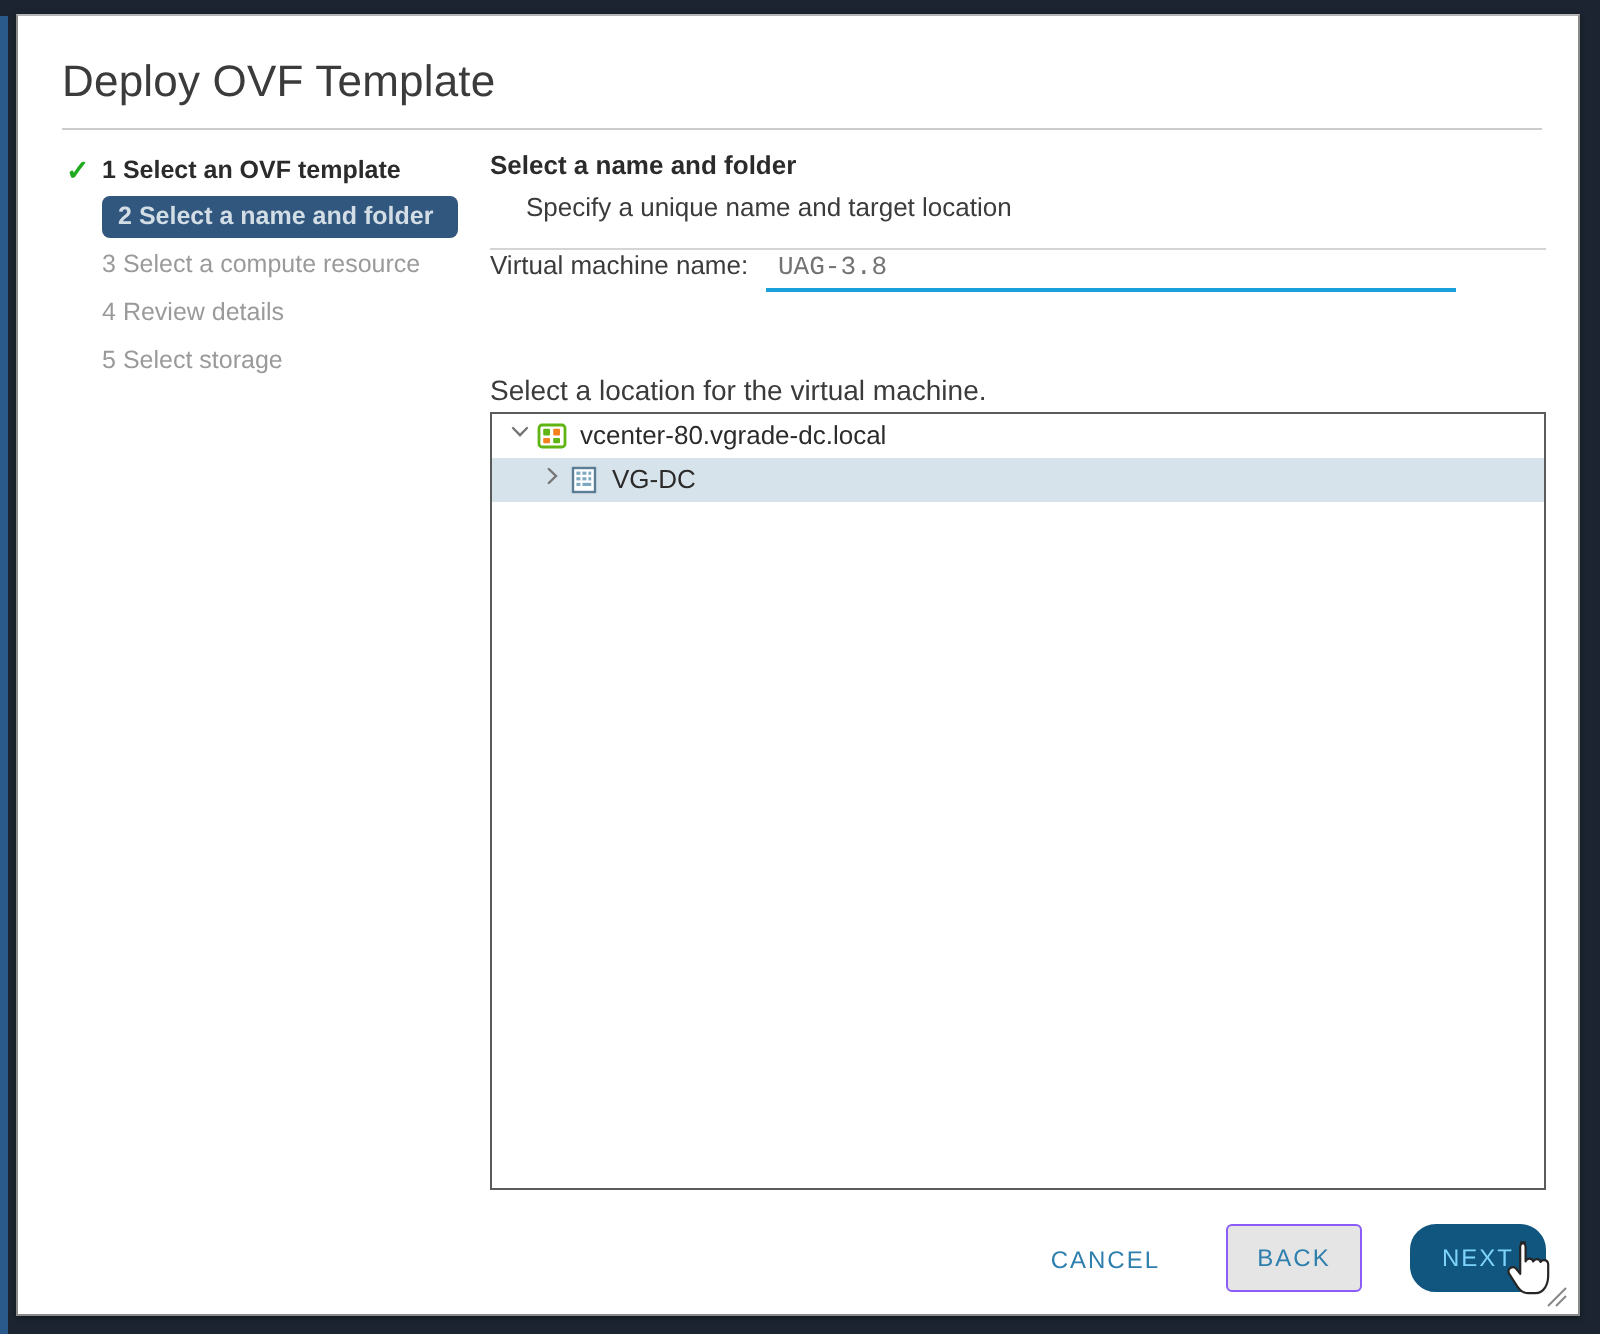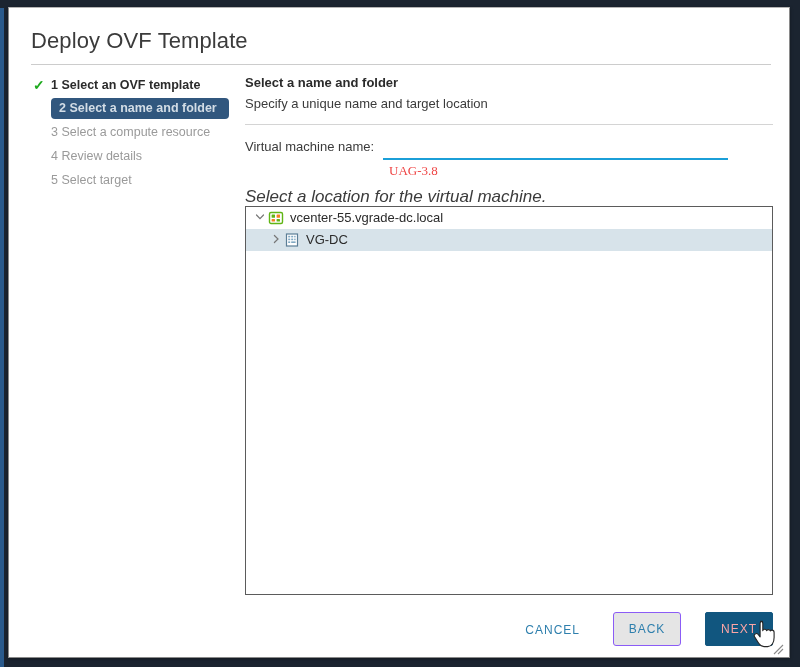--- a/index.html
+++ b/index.html
@@ -115,33 +115,34 @@
     font-size: 13px;
     font-weight: bold;
     color: #2b2b2b;
     line-height: 18px;
   }
   #content-sub {
     font-size: 13px;
     color: #3b3b3b;
     line-height: 20px;
     margin-top: 2px;
+    margin-left: 18px;
   }
   #content-divider {
     margin-top: 10px;
     width: 528px;
     height: 1px;
     background: #d4d4d4;
   }
 
   
   #vmname-row {
     position: absolute;
     left: 0;
-    top: 62px;
+    top: 48px;
     width: 528px;
     height: 28px;
   }
   #vmname-label {
     position: absolute;
     left: 0;
     top: 3px;
     font-size: 13px;
     color: #3b3b3b;
     white-space: nowrap;
@@ -154,37 +155,35 @@
     height: 24px;
     border-bottom: 2px solid #1b9fd8;
     box-sizing: border-box;
   }
   #vmname-input {
     width: 100%;
     height: 22px;
     border: 0;
     outline: none;
     background: transparent;
-    font-family: Liberation Serif, serif;
+    font-family: Liberation Mono, monospace;
     font-size: 13px;
-    color: #ef4444;
+    color: #737373;
     padding: 0 0 0 6px;
     box-sizing: border-box;
-    margin-top: 24px;
   }
 
   
   #location-label {
     position: absolute;
     left: 0;
     top: 113px;
-    font-size: 17px;
+    font-size: 14px;
     color: #3b3b3b;
     white-space: nowrap;
-    font-style: italic;
   }
   #tree-panel {
     position: absolute;
     left: 0;
     top: 132px;
     width: 528px;
     height: 389px;
     border: 1px solid #5b5b5b;
     background: #ffffff;
     box-sizing: border-box;
@@ -260,22 +259,22 @@
     cursor: pointer;
   }
   #next-button {
     position: absolute;
     right: 0;
     top: 2px;
     width: 68px;
     height: 34px;
     background: #11567f;
     border: 1px solid #11567f;
-    border-radius: 2px;
-    color: #fca5a5;
+    border-radius: 13px;
+    color: #7dd3fc;
     font-family: "Liberation Sans", sans-serif;
     font-size: 12px;
     letter-spacing: 1px;
     cursor: pointer;
   }
 
   
   #cursor {
     position: absolute;
     left: 752px;
@@ -322,21 +321,21 @@
       <span>Select a compute resource</span>
     </div>
 
     <div class="step">
       <span>4</span> 
       <span>Review details</span>
     </div>
 
     <div class="step">
       <span>5</span> 
-      <span>Select target</span>
+      <span>Select storage</span>
     </div>
 
 
   </div>
 
   <div id="content">
 
     <div id="content-heading">Select a name and folder</div>
     <div id="content-sub">Specify a unique name and target location</div>
     <div id="content-divider"></div>
@@ -360,21 +359,21 @@
         </span>
         <span class="node-icon">
           <svg width="16" height="16" viewBox="0 0 16 16">
             <rect x="1.5" y="2.5" width="13" height="11" rx="1.5" fill="#ffffff" stroke="#60b515" stroke-width="1.4"></rect>
             <rect x="3.6" y="4.4" width="3.4" height="3.4" rx=".5" fill="#60b515"></rect>
             <rect x="8.6" y="4.4" width="3.4" height="3.4" rx=".5" fill="#f4811f"></rect>
             <rect x="3.6" y="9" width="3.4" height="2.6" rx=".5" fill="#f4811f"></rect>
             <rect x="8.6" y="9" width="3.4" height="2.6" rx=".5" fill="#60b515"></rect>
           </svg>
         </span>
-        <span class="node-label">vcenter-55.vgrade-dc.local</span>
+        <span class="node-label">vcenter-80.vgrade-dc.local</span>
       </div>
 
       <div class="tree-row level1 selected">
         <span class="twisty">
           <svg width="10" height="10" viewBox="0 0 10 10">
             <path d="M3.4 1.5 L7 5 L3.4 8.5" fill="none" stroke="#767676" stroke-width="1.2" stroke-linecap="round"></path>
           </svg>
         </span>
         <span class="node-icon">
           <svg width="16" height="16" viewBox="0 0 16 16">

